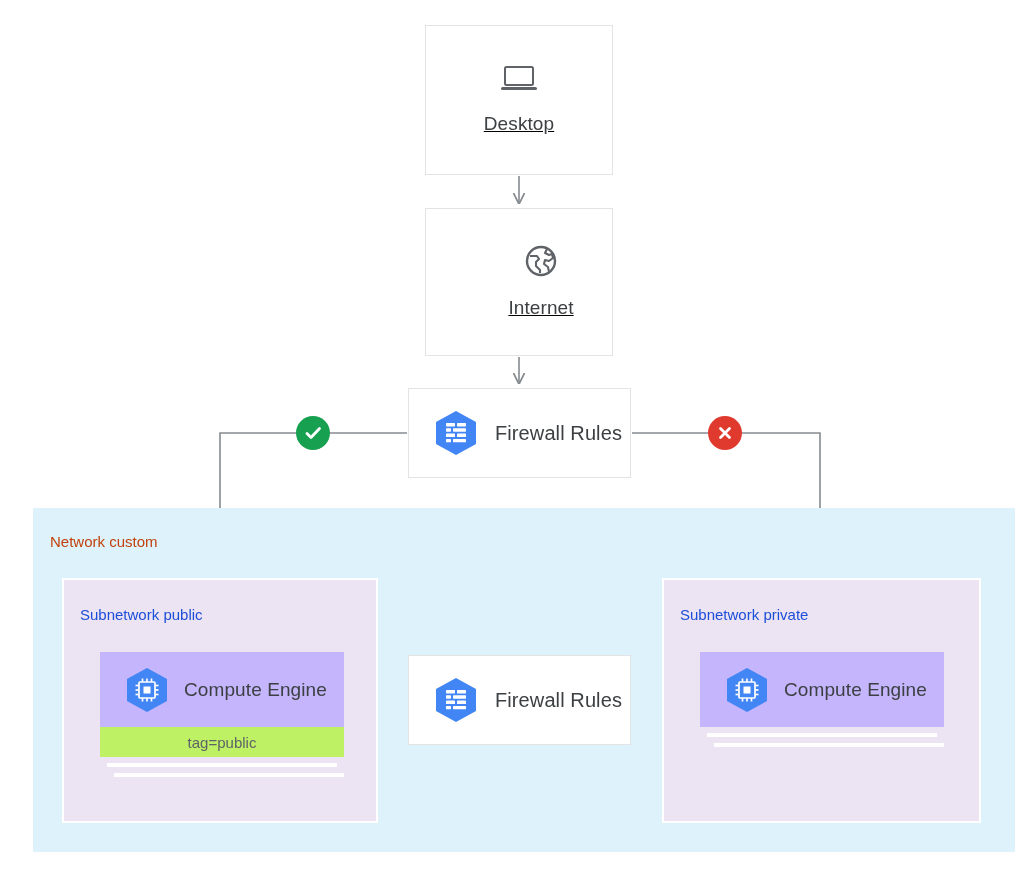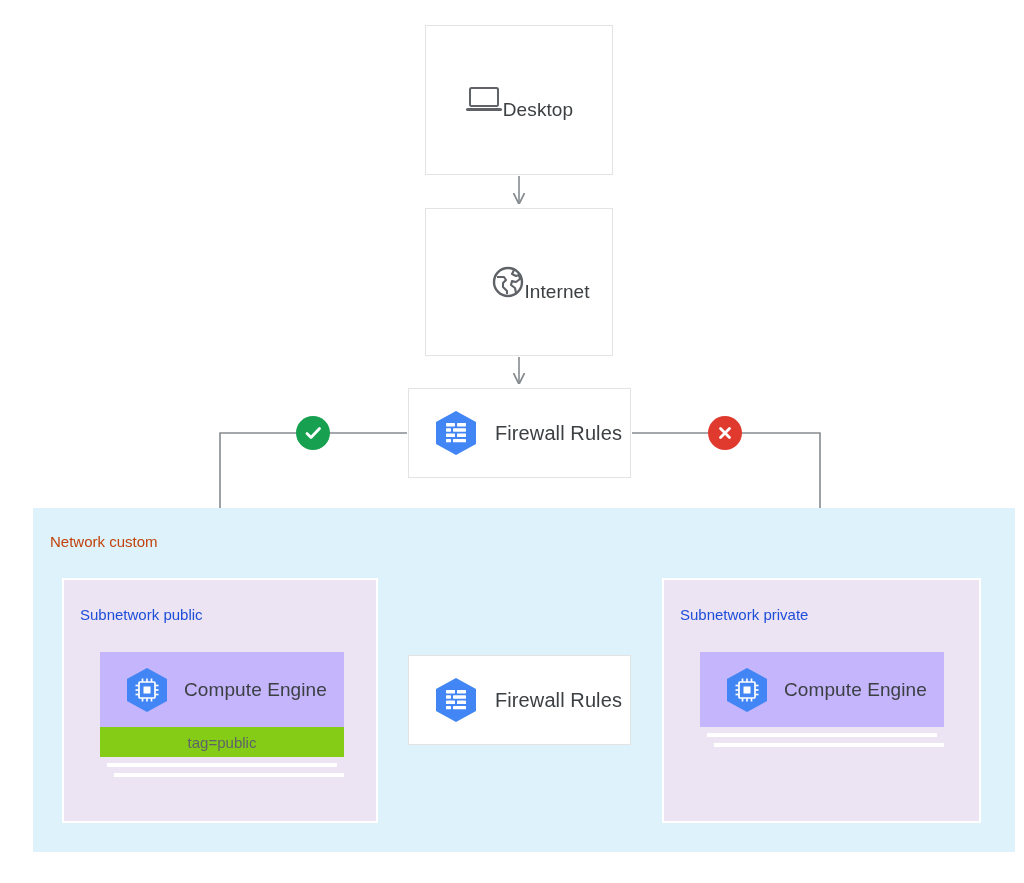--- a/index.html
+++ b/index.html
@@ -20,24 +20,25 @@
 
   
   .node-box {
     position: absolute;
     background: #ffffff;
     border: 1px solid #e3e3e3;
     box-sizing: border-box;
   }
   .node-stack {
     display: flex;
-    flex-direction: row;
+    flex-direction: column;
     align-items: center;
     justify-content: center;
     height: 100%;
+    text-decoration: underline;
   }
   .node-label {
     color: #3c4043;
     font-size: 19px;
     letter-spacing: .1px;
   }
 
   
   #desktop-node { left: 425px; top: 25px; width: 188px; height: 150px; }
   #desktop-node .node-label { margin-top: 20px; }
@@ -104,21 +105,21 @@
   .ce-card-main {
     background: #c4b5fd;
     height: 75px;
     display: flex;
     align-items: center;
     padding-left: 22px;
     box-sizing: border-box;
   }
   .ce-card-main .node-label { font-size: 19px; margin-left: 12px; }
   .ce-card-tag {
-    background: #84cc16;
+    background: #bef264;
     height: 30px;
     display: flex;
     align-items: center;
     justify-content: center;
     color: #5f6368;
     font-size: 15px;
   }
   .ce-stack-line {
     height: 4px;
     background: #ffffff;

